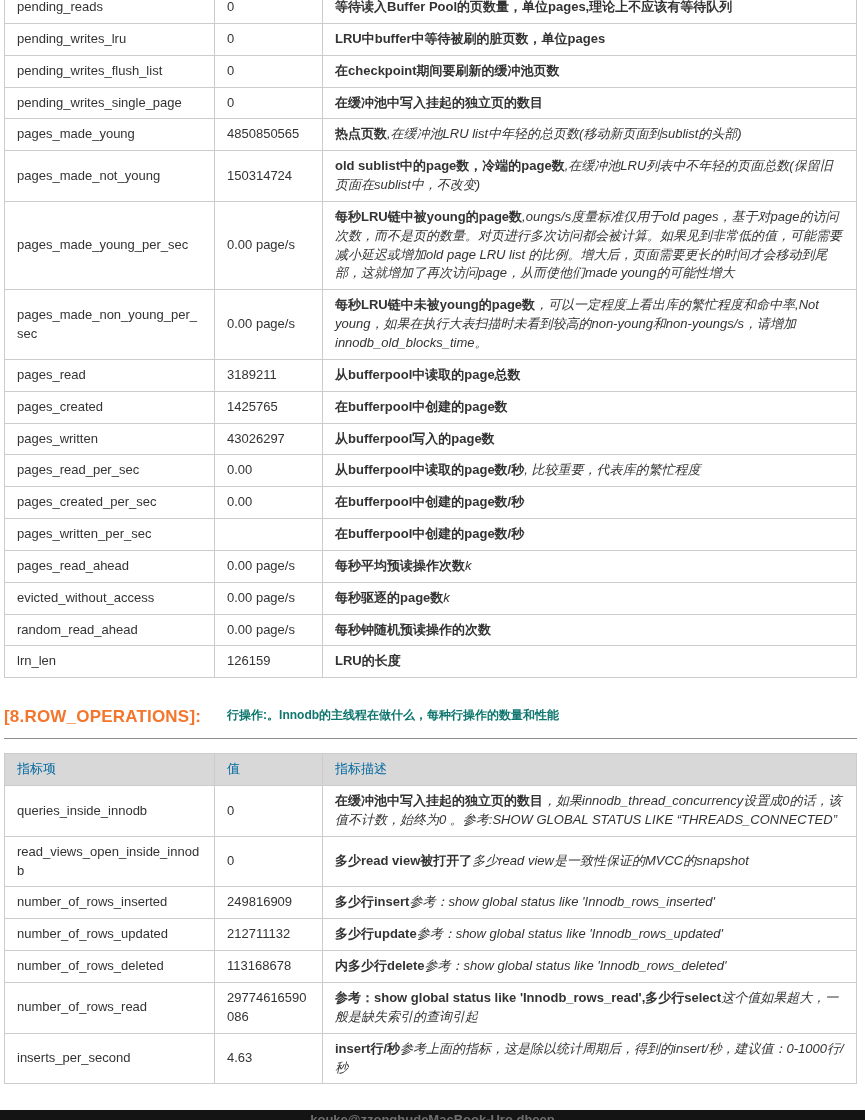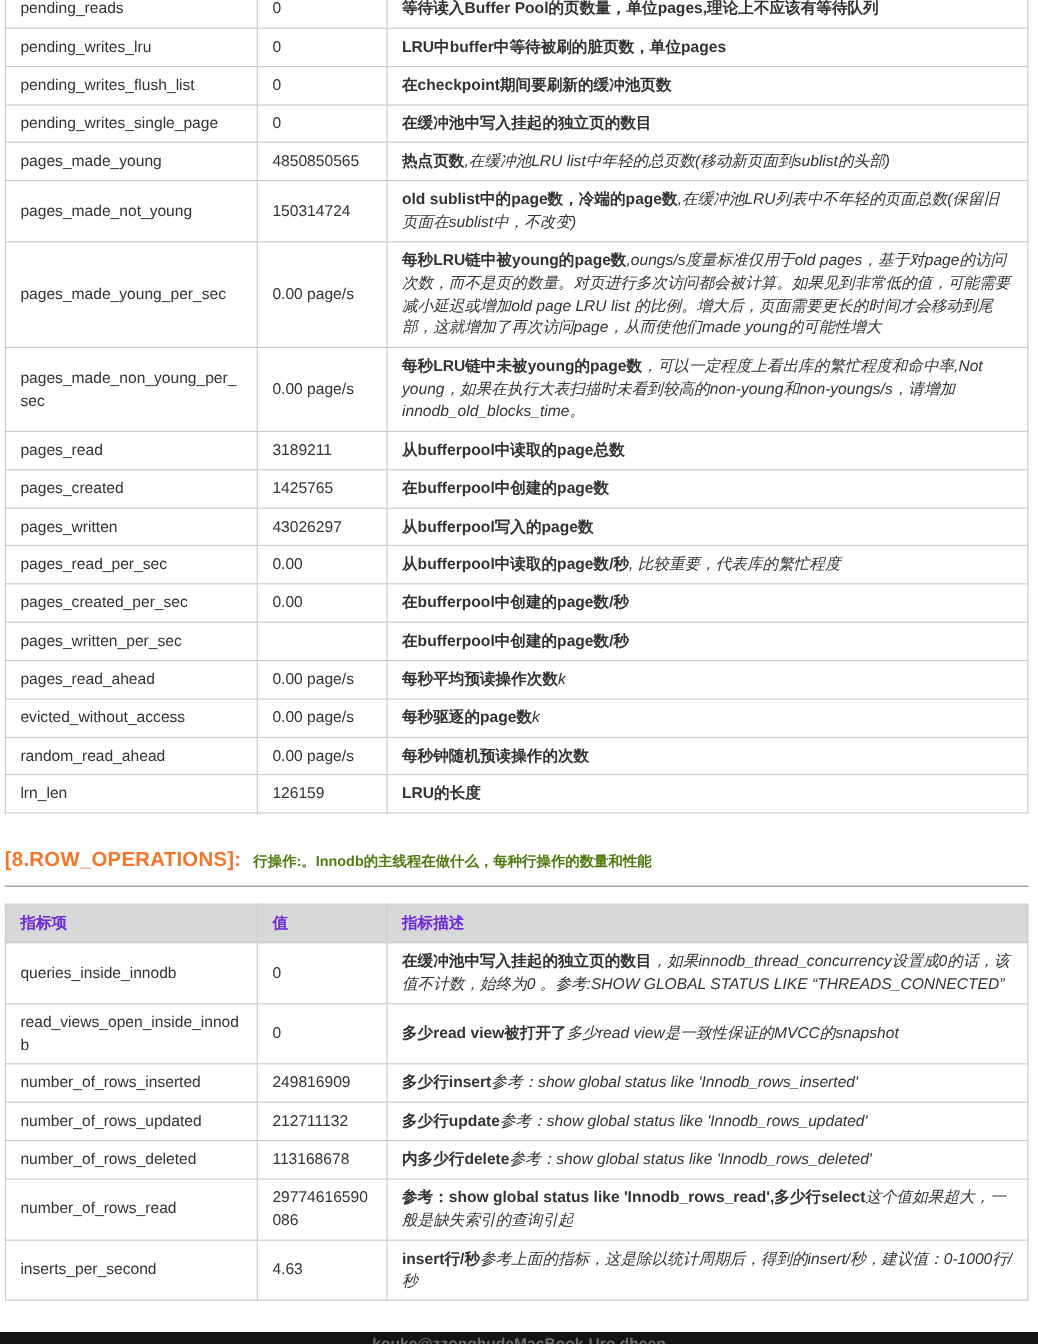--- a/index.html
+++ b/index.html
@@ -35,44 +35,44 @@
   table.metrics col.c-value  { width: 108px; }
   #table-buffer-pool { margin-top: -8px; }
   #table-buffer-pool tr:first-child td { border-top: none; }
   td.desc b { font-weight: bold; }
   td.desc span { font-weight: normal; font-style: italic; }
   td.metric, td.value { font-weight: normal; color: #333; }
 
   .section-header {
     margin-top: 29px;
     display: flex;
-    align-items: flex-end;
+    align-items: flex-start;
     white-space: nowrap;
   }
   .section-title {
     font-size: 17px;
     font-weight: bold;
     color: #f4762c;
     letter-spacing: 0.2px;
   }
   .section-subtitle {
     font-size: 12px;
     font-weight: bold;
-    color: #4d7c0f;
-    margin-left: 10px;
+    color: #0f766e;
+    margin-left: 26px;
   }
   .rule {
     border: none;
     border-top: 1px solid #8f8f8f;
     margin: 11px 0 14px 0;
   }
   #table-row-ops th {
     background: #d8d8d8;
-    font-weight: bold;
-    color: #6d28d9;
+    font-weight: normal;
+    color: #0369a1;
   }
   .terminal-bar {
     position: absolute;
     left: 0; bottom: 0;
     width: 865px; height: 10px;
     background: #141414;
     overflow: hidden;
     text-align: center;
   }
   .terminal-bar .title {

